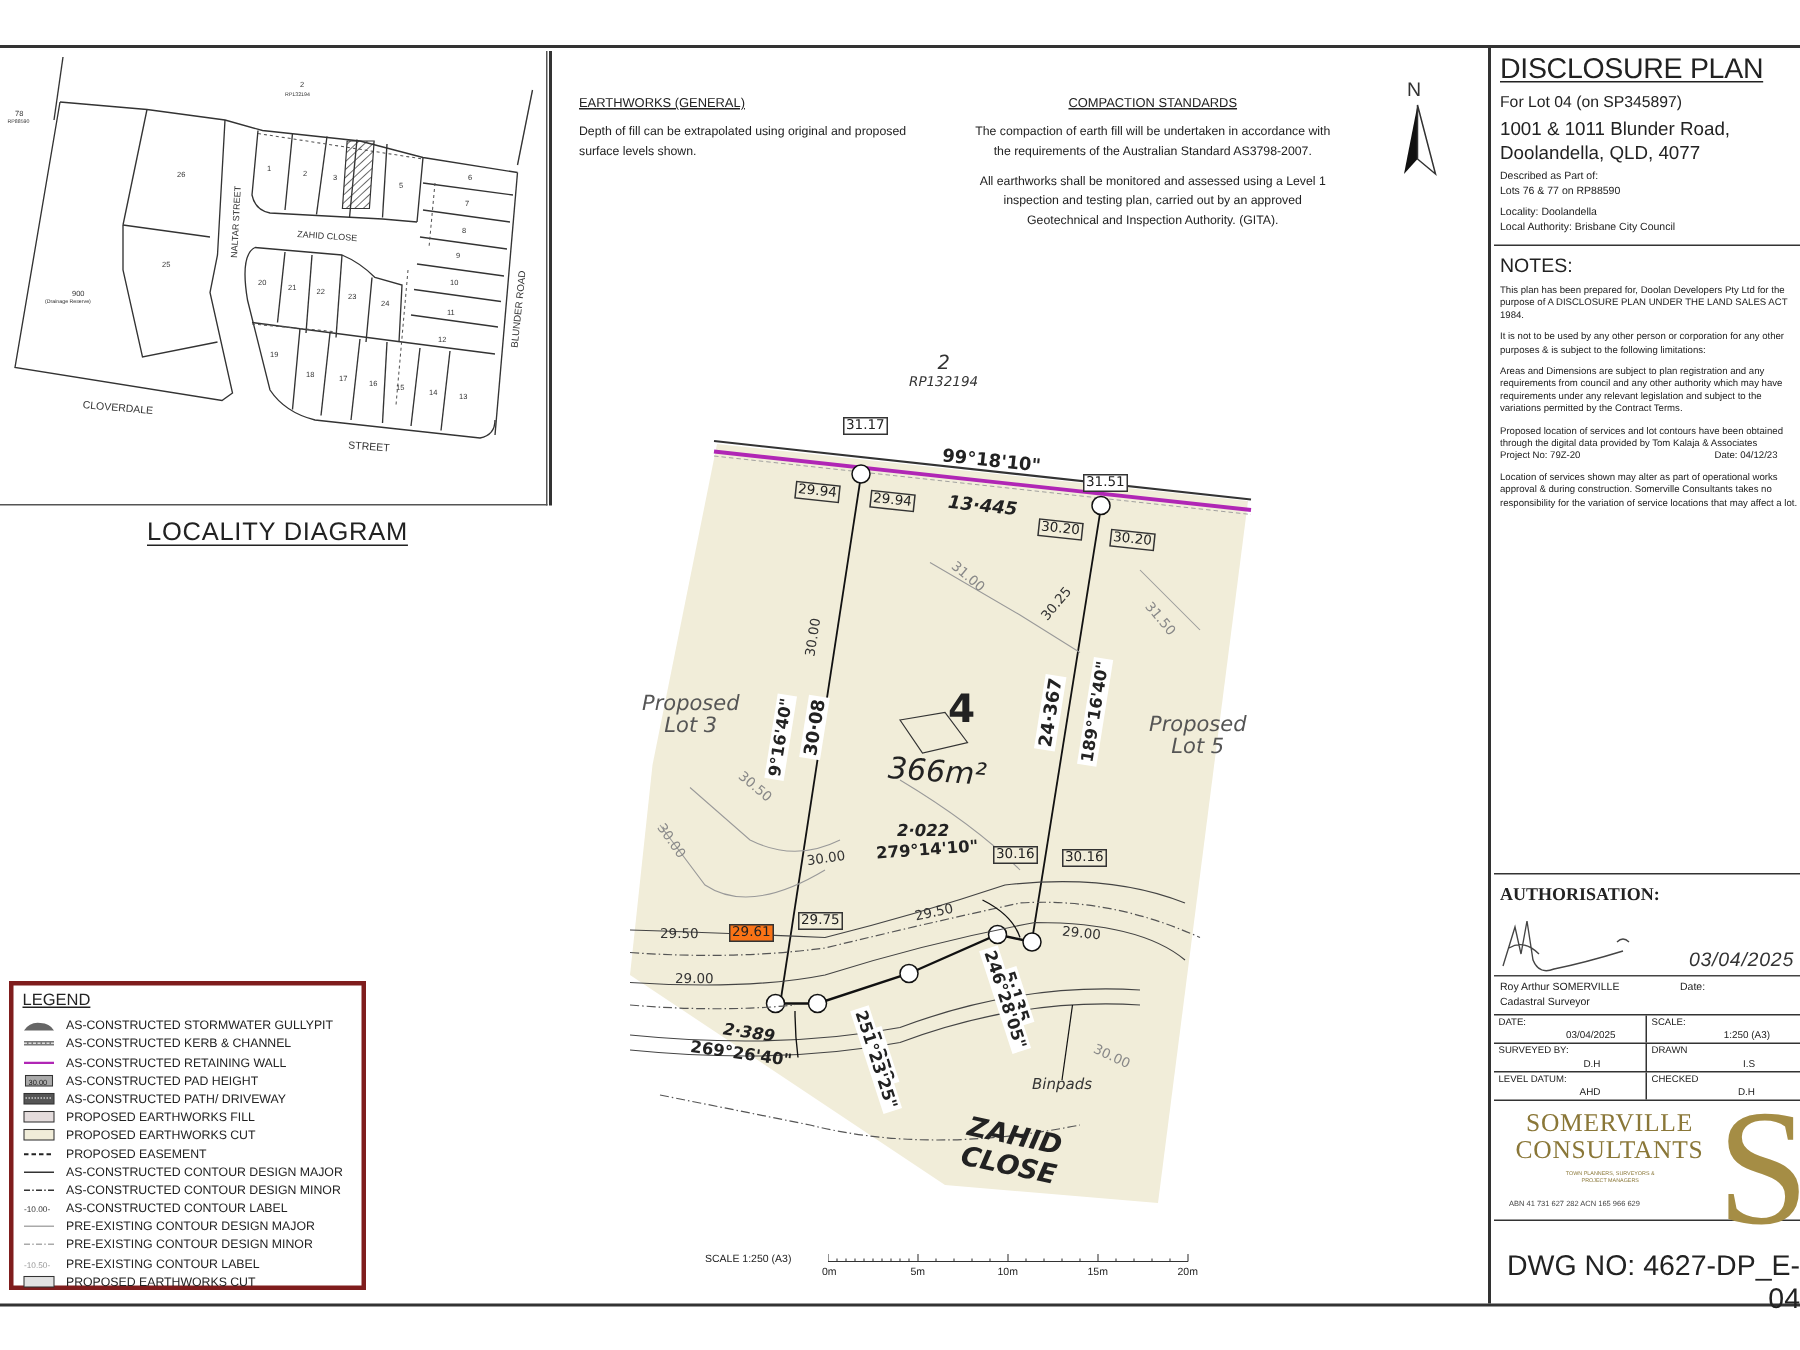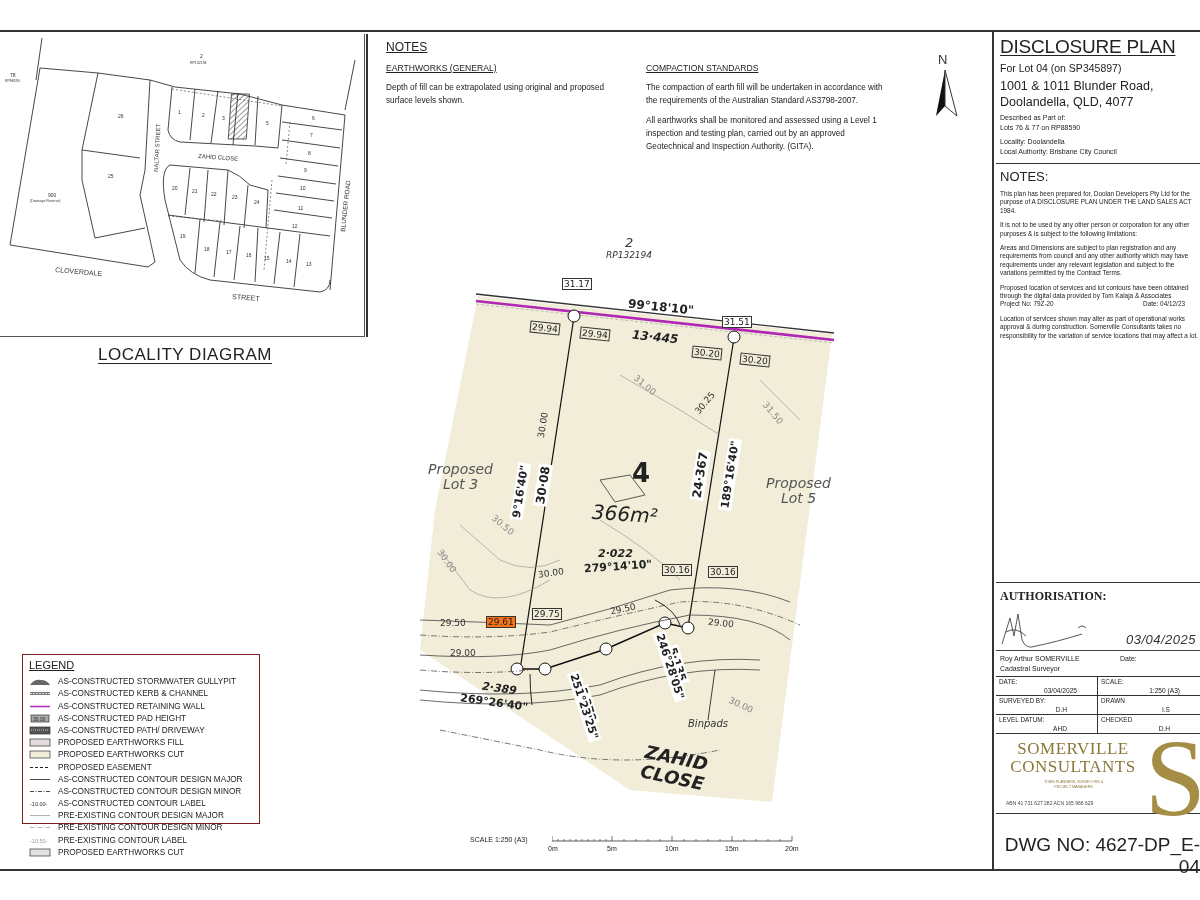--- a/index.html
+++ b/index.html
@@ -48,21 +48,21 @@
   .grid .cell:first-child { border-right: 1px solid #333; }
   .grid .cell .v { position: absolute; right: 20px; bottom: 1px; font-size: 6.6px; }
   .brand { position: relative; height: 80px; border-bottom: 1px solid #333; }
   .brand .name { position: absolute; left: 12px; top: 6px; font-family: "Liberation Serif", serif; font-size: 17px; color: #8a7738; line-height: 18px; text-align: center; width: 130px; letter-spacing: 0.5px; }
   .brand .tag { position: absolute; left: 40px; top: 46px; font-size: 3.6px; color: #8a7738; text-align: center; width: 75px; line-height: 4.5px; }
   .brand .abn { position: absolute; left: 10px; top: 66px; font-size: 5px; color: #444; }
   .brand .bigS { position: absolute; right: -6px; top: -6px; font-family: "Liberation Serif", serif; font-size: 110px; color: #a58d45; line-height: 100px; }
   .dwg { font-size: 19px; text-align: right; margin-top: 20px; }
 
   
-  .legend { position: absolute; left: 22px; top: 654px; width: 238px; height: 170px; border: 1px solid #7f1d1d; padding: 4px 6px; }
+  .legend { position: absolute; left: 6px; top: 654px; width: 238px; height: 206px; border: 3px solid #7f1d1d; padding: 4px 6px; }
   .legend-h { font-size: 11px; text-decoration: underline; margin-bottom: 3px; }
   .legend-row { display: flex; align-items: flex-end; height: 12.2px; }
   .sw { width: 22px; height: 9px; margin-right: 7px; position: relative; flex-shrink: 0; }
   .legend-row span.t { font-size: 8.2px; color: #222; white-space: nowrap; }
 
   
   .scale { position: absolute; left: 470px; top: 833px; width: 350px; height: 26px; }
   .scale .lbl { position: absolute; left: 0; top: 3px; font-size: 7px; }
   .scale .nums { position: absolute; top: 12px; font-size: 7px; }
 
@@ -164,26 +164,25 @@
       <text x="158" y="172" font-size="6" transform="rotate(-87 158 172)">NALTAR STREET</text>
       <text x="345" y="232" font-size="6.5" transform="rotate(-84 345 232)">BLUNDER ROAD</text>
       <text x="55" y="272" font-size="7" transform="rotate(5 55 272)">CLOVERDALE</text>
       <text x="232" y="299" font-size="7" transform="rotate(4 232 299)">STREET</text>
     </g>
   </svg>
   <div class="loc-title">LOCALITY DIAGRAM</div>
 </div>
 
 <div class="notes">
-  <h2>NOTES</h2>
   <div class="col" style="left:0;">
     <h3>EARTHWORKS (GENERAL)</h3>
     <p>Depth of fill can be extrapolated using original and proposed surface levels shown.</p>
   </div>
-  <div class="col" style="left:260px;">
+  <div class="col" style="left:260px;text-align:center;">
     <h3>COMPACTION STANDARDS</h3>
     <p>The compaction of earth fill will be undertaken in accordance with the requirements of the Australian Standard AS3798-2007.</p>
     <p>All earthworks shall be monitored and assessed using a Level 1 inspection and testing plan, carried out by an approved Geotechnical and Inspection Authority. (GITA).</p>
   </div>
 </div>
 
 <div class="north">
   <span class="n">N</span>
   <svg width="30" height="55" style="position:absolute;left:3px;top:16px;">
     <polygon points="12,2 3,48 12,38" fill="#111"></polygon>

